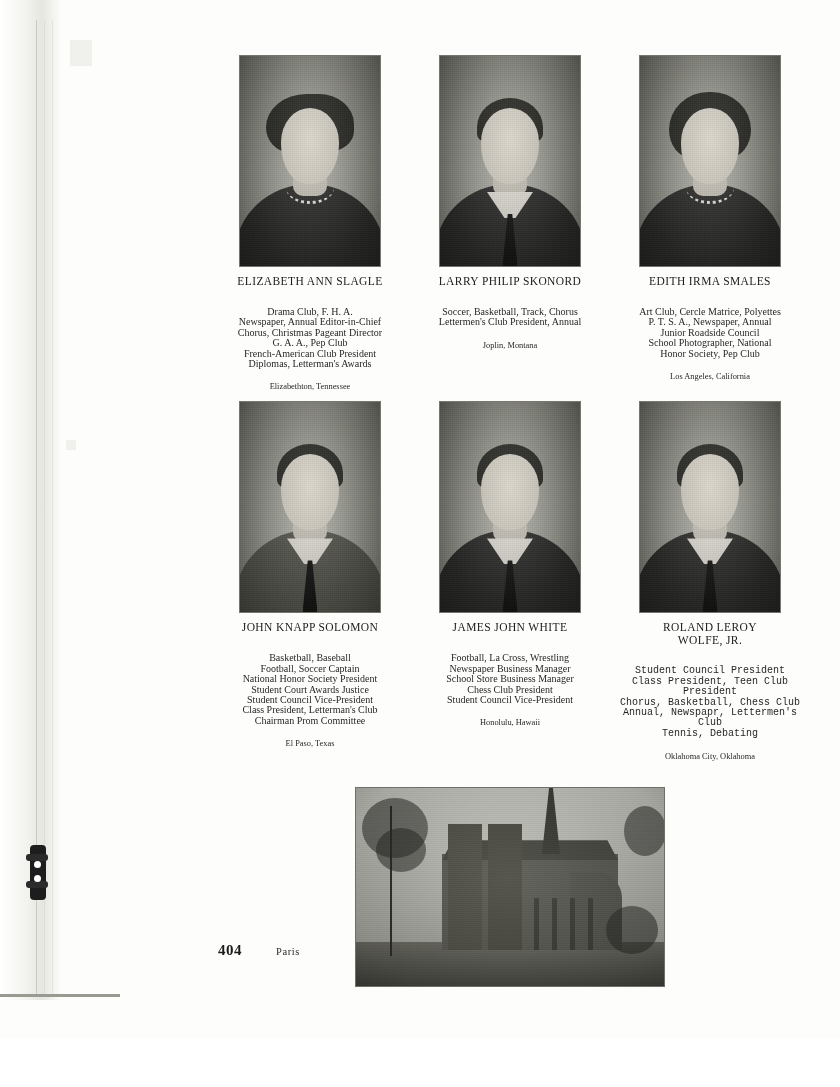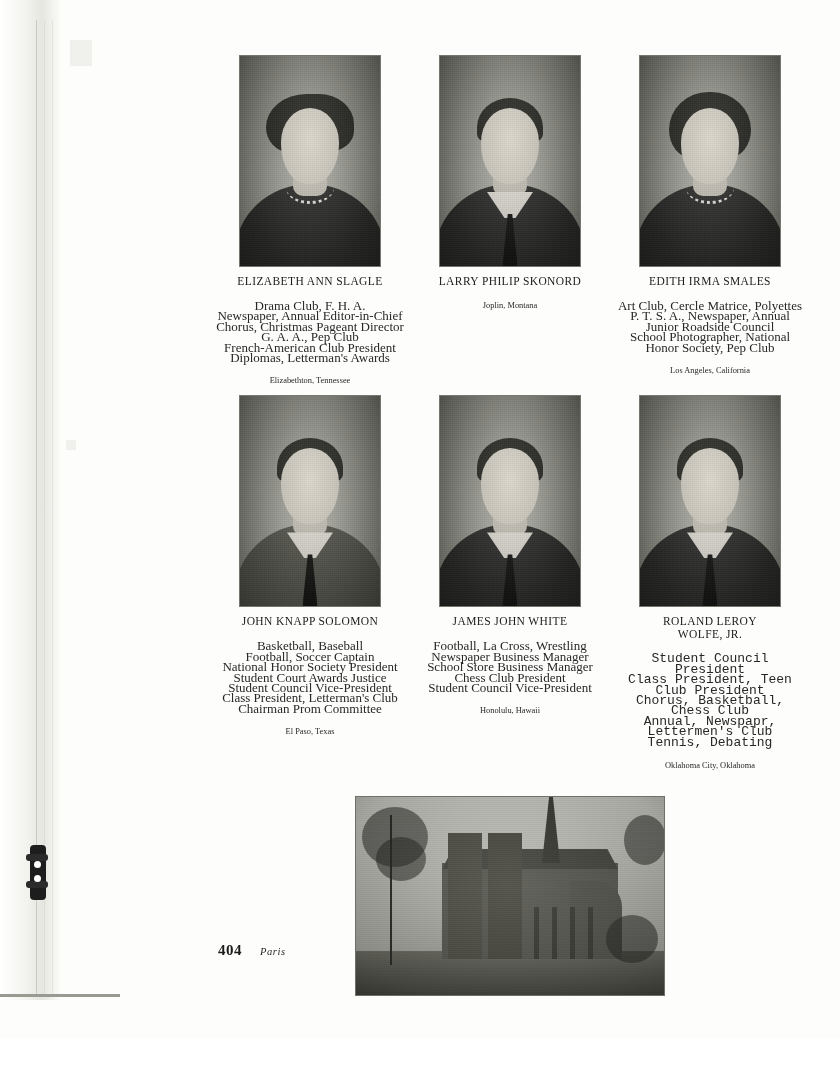--- a/index.html
+++ b/index.html
@@ -198,22 +198,22 @@
   .name {
     margin-top: 8px;
     font-size: 11.5px;
     letter-spacing: .4px;
     color: #1b1b1b;
     line-height: 13px;
     font-variant: small-caps;
     text-transform: uppercase;
   }
   .activities {
-    margin-top: 13px;
-    font-size: 13px;
+    margin-top: 19px;
+    font-size: 10px;
     line-height: 10.4px;
     color: #272727;
   }
   .hometown {
     margin-top: 13px;
     font-size: 8.4px;
     color: #272727;
   }
 
   
@@ -303,31 +303,30 @@
     background: radial-gradient(ellipse at 50% 45%, rgba(255,255,255,.05) 0%, rgba(0,0,0,.18) 80%, rgba(0,0,0,.3) 100%);
   }
 
   
   .footer {
     position: absolute;
     left: 218px;
     top: 942px;
     display: flex;
     align-items: baseline;
-    gap: 18px;
+    gap: 34px;
   }
   .page-number {
     font-size: 15px;
     font-weight: bold;
     color: #1b1b1b;
     letter-spacing: .5px;
   }
   .section-label {
     font-size: 10.5px;
-    font-style: italic;
     color: #2a2a2a;
     letter-spacing: .6px;
   }
 </style>
 </head>
 <body>
 
 <div class="scan-page">
 
   <div class="left-gutter"></div>
@@ -378,20 +377,22 @@
           <div class="shoulders"></div>
           <div class="neck"></div>
           <div class="hair short"></div>
           <div class="face"></div>
           <div class="collar"></div>
           <div class="tie"></div>
           <div class="grain"></div>
           <div class="vign"></div>
         </div>
         <div class="name">LARRY PHILIP SKONORD</div>
+        <div class="activities" style="white-space:pre-line;">Soccer, Basketball, Track, Chorus
+Lettermen's Club President, Annual</div>
         <div class="hometown">Joplin, Montana</div>
       </div>
 
       <div class="cell">
         <div class="portrait">
           <div class="bg"></div>
           <div class="shoulders"></div>
           <div class="neck"></div>
           <div class="hair"></div>
           <div class="face"></div>

